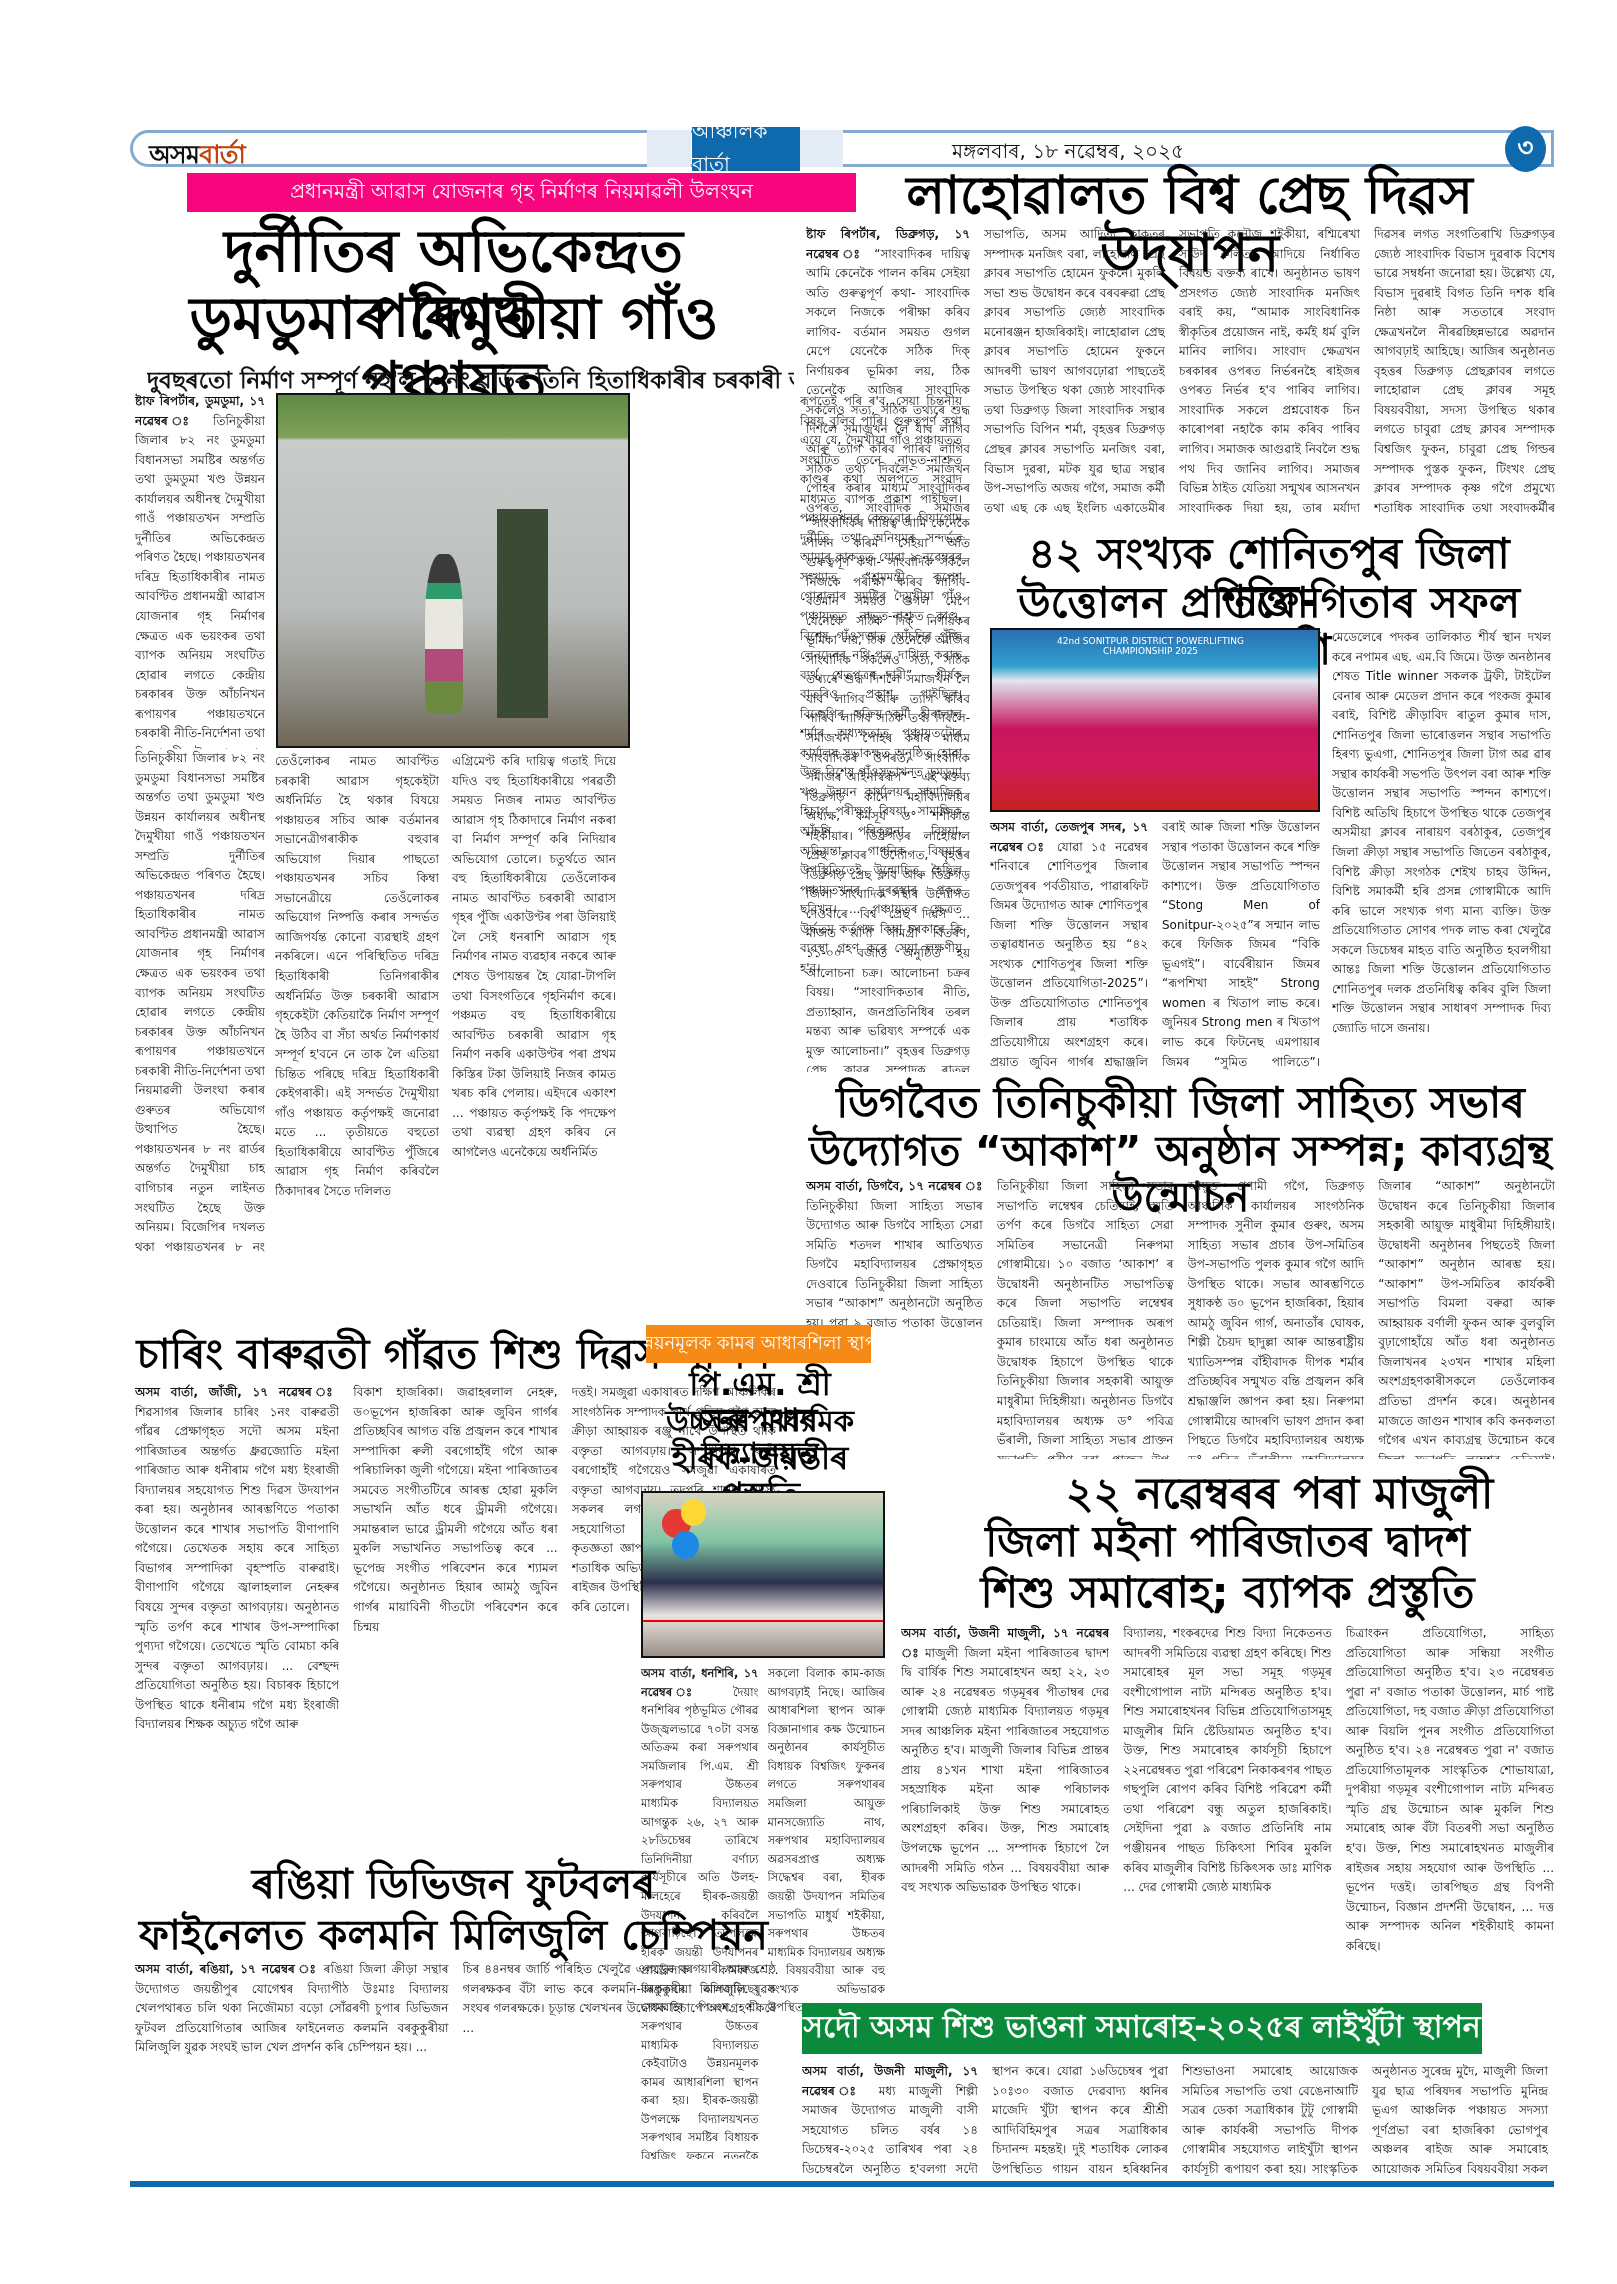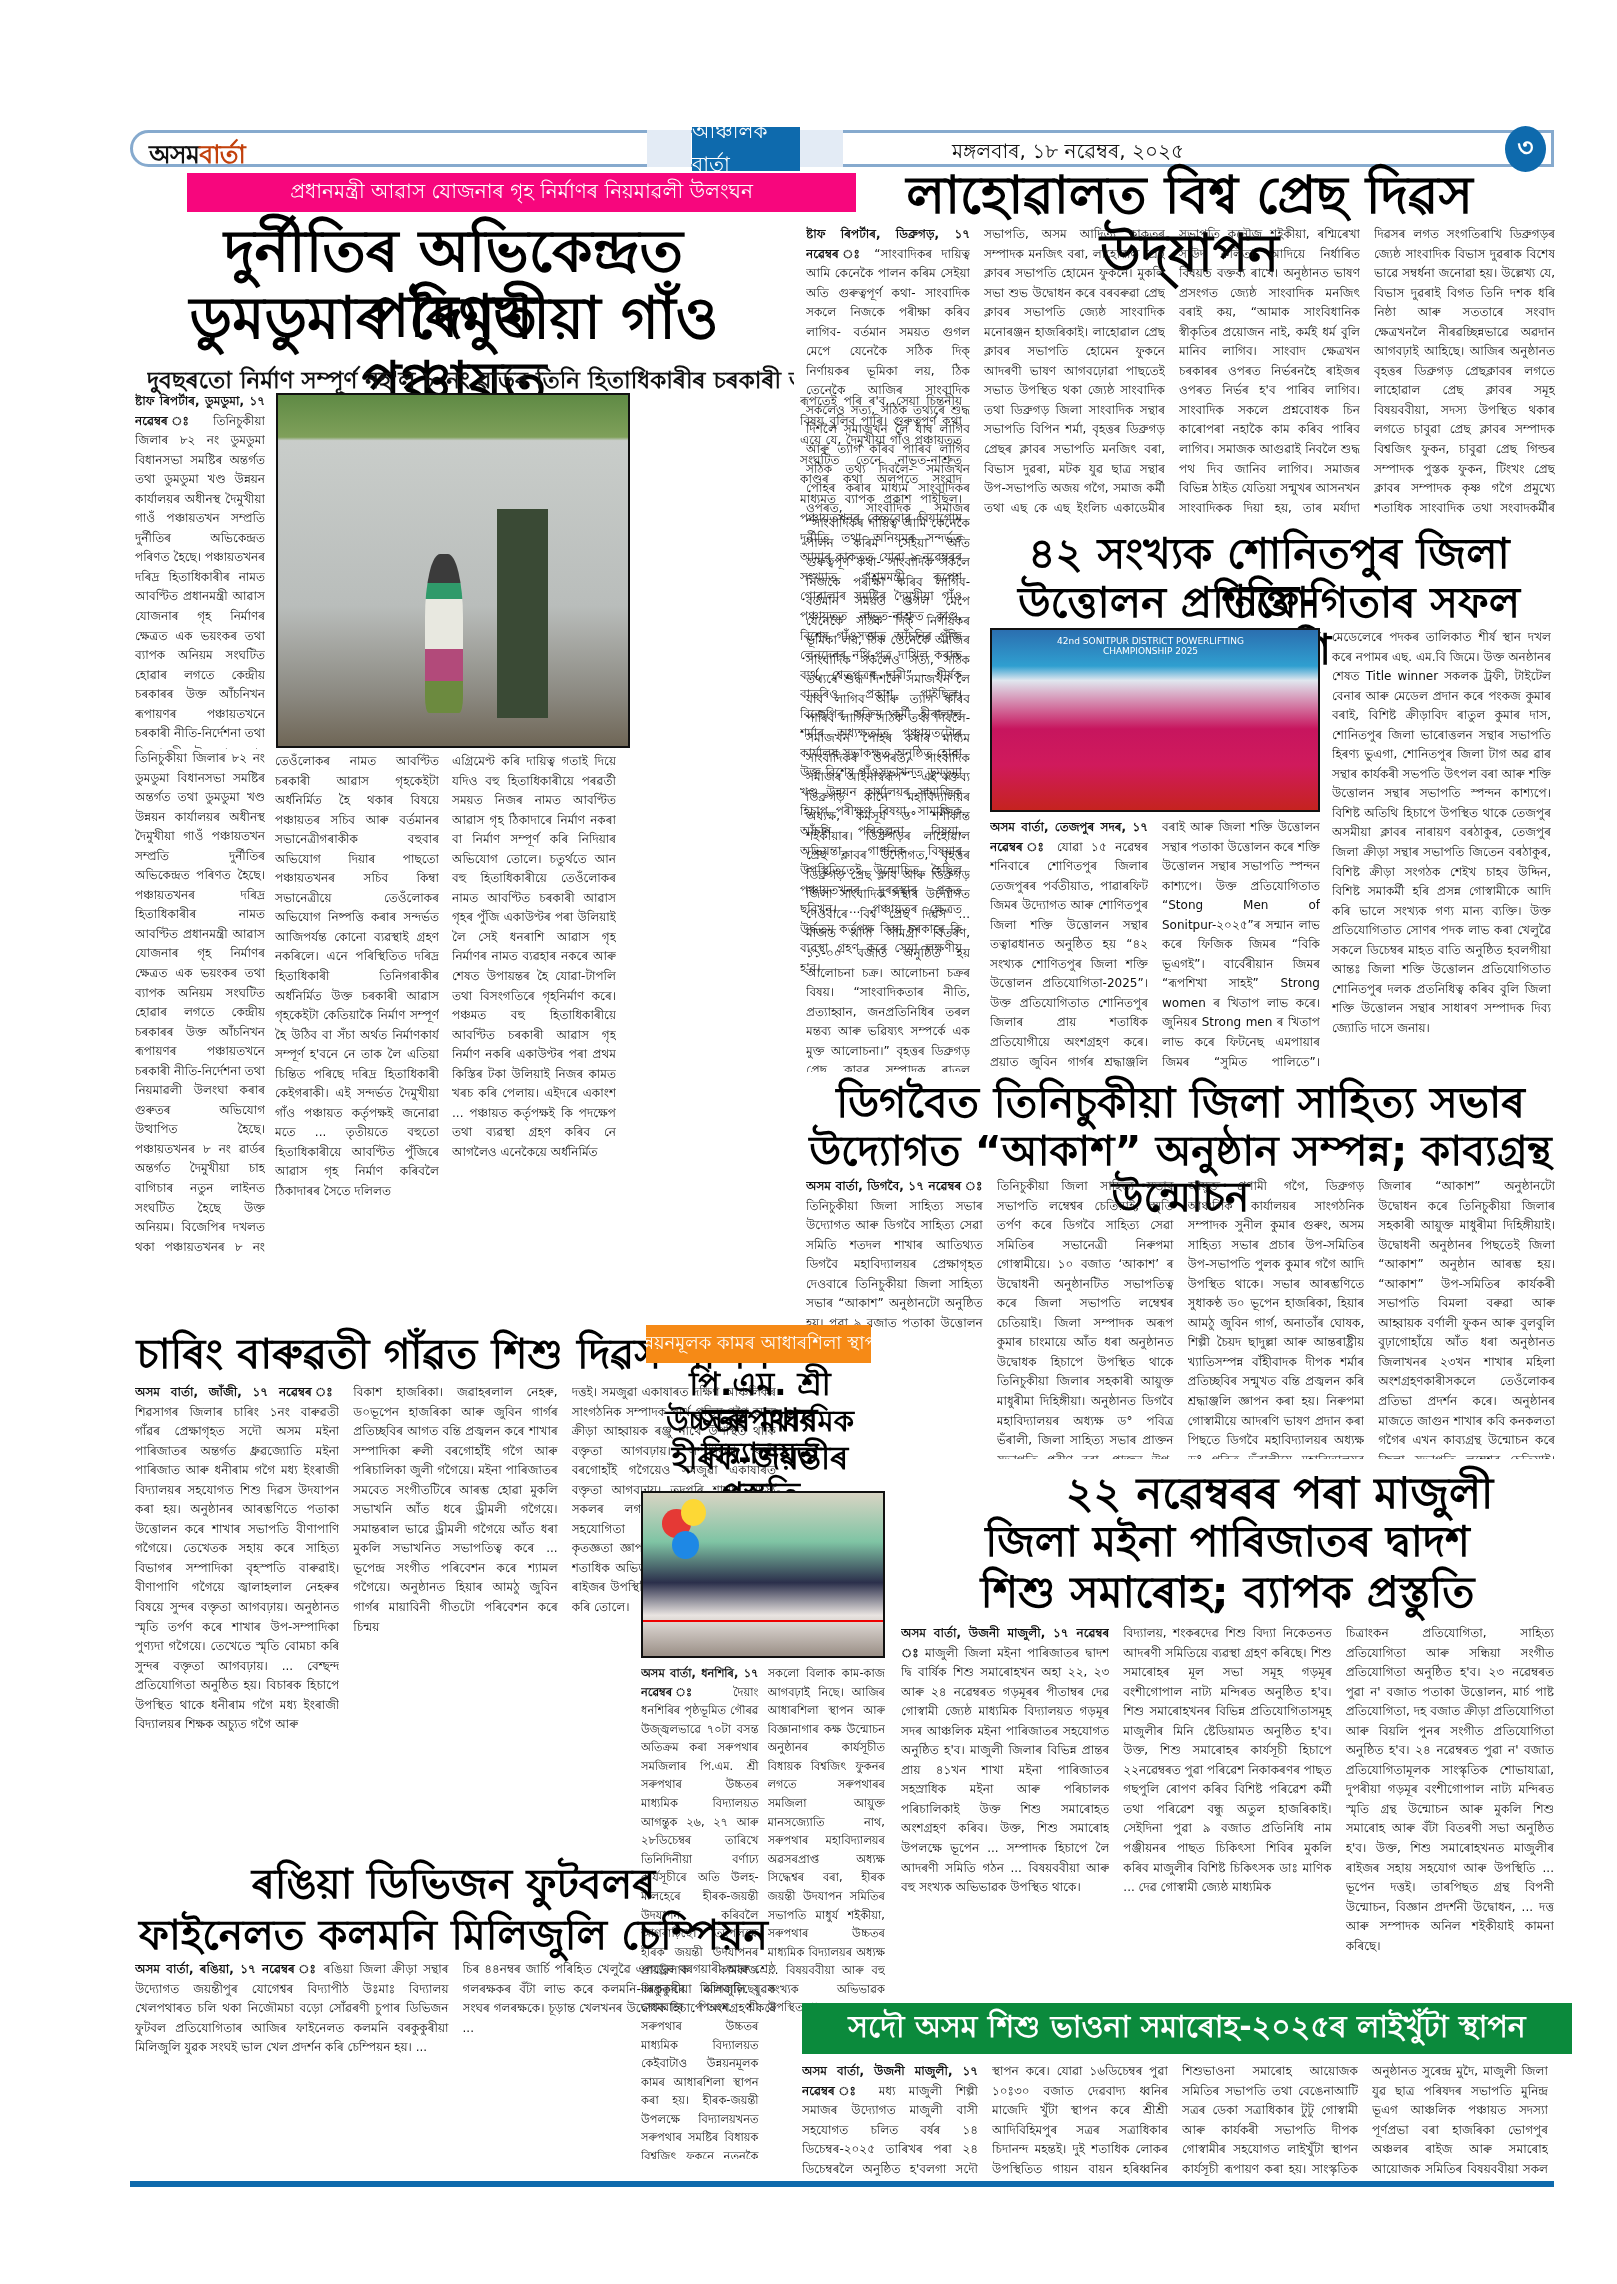--- a/index.html
+++ b/index.html
@@ -123,21 +123,21 @@
   <div class="col"><span>চিত্ৰাংকন প্ৰতিযোগিতা, সাহিত্য প্ৰতিযোগিতা আৰু সন্ধিয়া সংগীত প্ৰতিযোগিতা অনুষ্ঠিত হ'ব। ২৩ নৱেম্বৰত পুৱা ন' বজাত পতাকা উত্তোলন, মাৰ্চ পাষ্ট প্ৰতিযোগিতা, দহ বজাত ক্ৰীড়া প্ৰতিযোগিতা আৰু বিয়লি পুনৰ সংগীত প্ৰতিযোগিতা অনুষ্ঠিত হ'ব। ২৪ নৱেম্বৰত পুৱা ন' বজাত প্ৰতিযোগিতামূলক সাংস্কৃতিক শোভাযাত্ৰা, দুপৰীয়া গড়মূৰ বংশীগোপাল নাট্য মন্দিৰত স্মৃতি গ্ৰন্থ উন্মোচন আৰু মুকলি শিশু সমাৰোহ আৰু বঁটা বিতৰণী সভা অনুষ্ঠিত হ'ব। উক্ত, শিশু সমাৰোহখনত মাজুলীৰ ৰাইজৰ সহায় সহযোগ আৰু উপস্থিতি ... ভূপেন দত্তই। তাৰপিছত গ্ৰন্থ বিপনী উন্মোচন, বিজ্ঞান প্ৰদৰ্শনী উদ্বোধন, ... দত্ত আৰু সম্পাদক অনিল শইকীয়াই কামনা কৰিছে।</span></div>
 </div>
 
 <div class="abs hl" style="left:133px;top:1862px;width:641px;font-size:41px">ৰঙিয়া ডিভিজন ফুটবলৰ</div>
 <div class="abs hl" style="left:133px;top:1913px;width:641px;font-size:41px">ফাইনেলত কলমনি মিলিজুলি চেম্পিয়ন</div>
 <div class="abs cols" style="left:135px;top:1960px;width:641px;height:216px">
   <div class="col"><b>অসম বাৰ্তা, ৰঙিয়া, ১৭ নৱেম্বৰ ঃ</b> <span>ৰঙিয়া জিলা ক্ৰীড়া সন্থাৰ উদ্যোগত জয়ন্তীপুৰ যোগেশ্বৰ বিদ্যাপীঠ উঃমাঃ বিদ্যালয় খেলপথাৰত চলি থকা নিজৌমচা বড়ো সোঁৱৰণী চুপাৰ ডিভিজন ফুটবল প্ৰতিযোগিতাৰ আজিৰ ফাইনেলত কলমনি বৰকুকুৰীয়া মিলিজুলি যুৱক সংঘই ভাল খেল প্ৰদৰ্শন কৰি চেম্পিয়ন হয়। ...</span></div>
   <div class="col"><span>চিৰ ৪৪নম্বৰ জাৰ্চি পৰিহিত খেলুৱৈ এলড্ৰেন বৰগয়াৰী আৰু শ্ৰেষ্ঠ গলৰক্ষকৰ বঁটা লাভ কৰে কলমনি-বৰকুকুৰীয়া মিলিজুলি যুৱক সংঘৰ গলৰক্ষকে। চূড়ান্ত খেলখনৰ উদ্বোধক হিচাপে অংশগ্ৰহণ কৰে ...</span></div>
 </div>
 
-<div class="abs kick green" style="left:802px;top:2003px;width:770px;height:51px;font-size:30px;font-weight:bold">সদৌ অসম শিশু ভাওনা সমাৰোহ-২০২৫ৰ লাইখুঁটা স্থাপন</div>
+<div class="abs kick green" style="left:802px;top:2003px;width:680px;height:51px;font-size:30px;font-weight:bold">সদৌ অসম শিশু ভাওনা সমাৰোহ-২০২৫ৰ লাইখুঁটা স্থাপন</div>
 <div class="abs cols" style="left:802px;top:2062px;width:746px;height:114px">
   <div class="col"><b>অসম বাৰ্তা, উজনী মাজুলী, ১৭ নৱেম্বৰ ঃ</b> <span>মধ্য মাজুলী শিল্পী সমাজৰ উদ্যোগত মাজুলী বাসী সহযোগত চলিত বৰ্ষৰ ১৪ ডিচেম্বৰ-২০২৫ তাৰিখৰ পৰা ২৪ ডিচেম্বৰলৈ অনুষ্ঠিত হ'বলগা সদৌ অসম শিশু ভাওনা সমাৰোহ-২০২৫ৰ লাইখুঁটা</span></div>
   <div class="col"><span>স্থাপন কৰে। যোৱা ১৬ডিচেম্বৰ পুৱা ১০ঃ৩০ বজাত দেৱবাদ্য ধ্বনিৰ মাজেদি খুঁটা স্থাপন কৰে শ্ৰীশ্ৰী আদিবিহিমপুৰ সত্ৰৰ সত্ৰাধিকাৰ চিদানন্দ মহন্তই। দুই শতাধিক লোকৰ উপস্থিতিত গায়ন বায়ন হৰিধ্বনিৰ মাজত সম্পন্ন অনুষ্ঠানটিত</span></div>
   <div class="col"><span>শিশুভাওনা সমাৰোহ আয়োজক সমিতিৰ সভাপতি তথা বেঙেনাআটি সত্ৰৰ ডেকা সত্ৰাধিকাৰ টুটু গোস্বামী আৰু কাৰ্যকৰী সভাপতি দীপক গোস্বামীৰ সহযোগত লাইখুঁটা স্থাপন কাৰ্যসূচী ৰূপায়ণ কৰা হয়। সাংস্কৃতিক কৰ্মী দীপক বৰুৱাই আঁত ধৰা</span></div>
   <div class="col"><span>অনুষ্ঠানত সুৰেন্দ্ৰ মুদৈ, মাজুলী জিলা যুৱ ছাত্ৰ পৰিষদৰ সভাপতি মুনিন্দ্ৰ ভূএগ আঞ্চলিক পঞ্চায়ত সদস্যা পূৰ্ণপ্ৰভা বৰা হাজৰিকা ভোগপুৰ অঞ্চলৰ ৰাইজ আৰু সমাৰোহ আয়োজক সমিতিৰ বিষয়ববীয়া সকল উপস্থিত থাকে।</span></div>
 </div>
 
 <div class="abs rule-bottom"></div>
 
 

